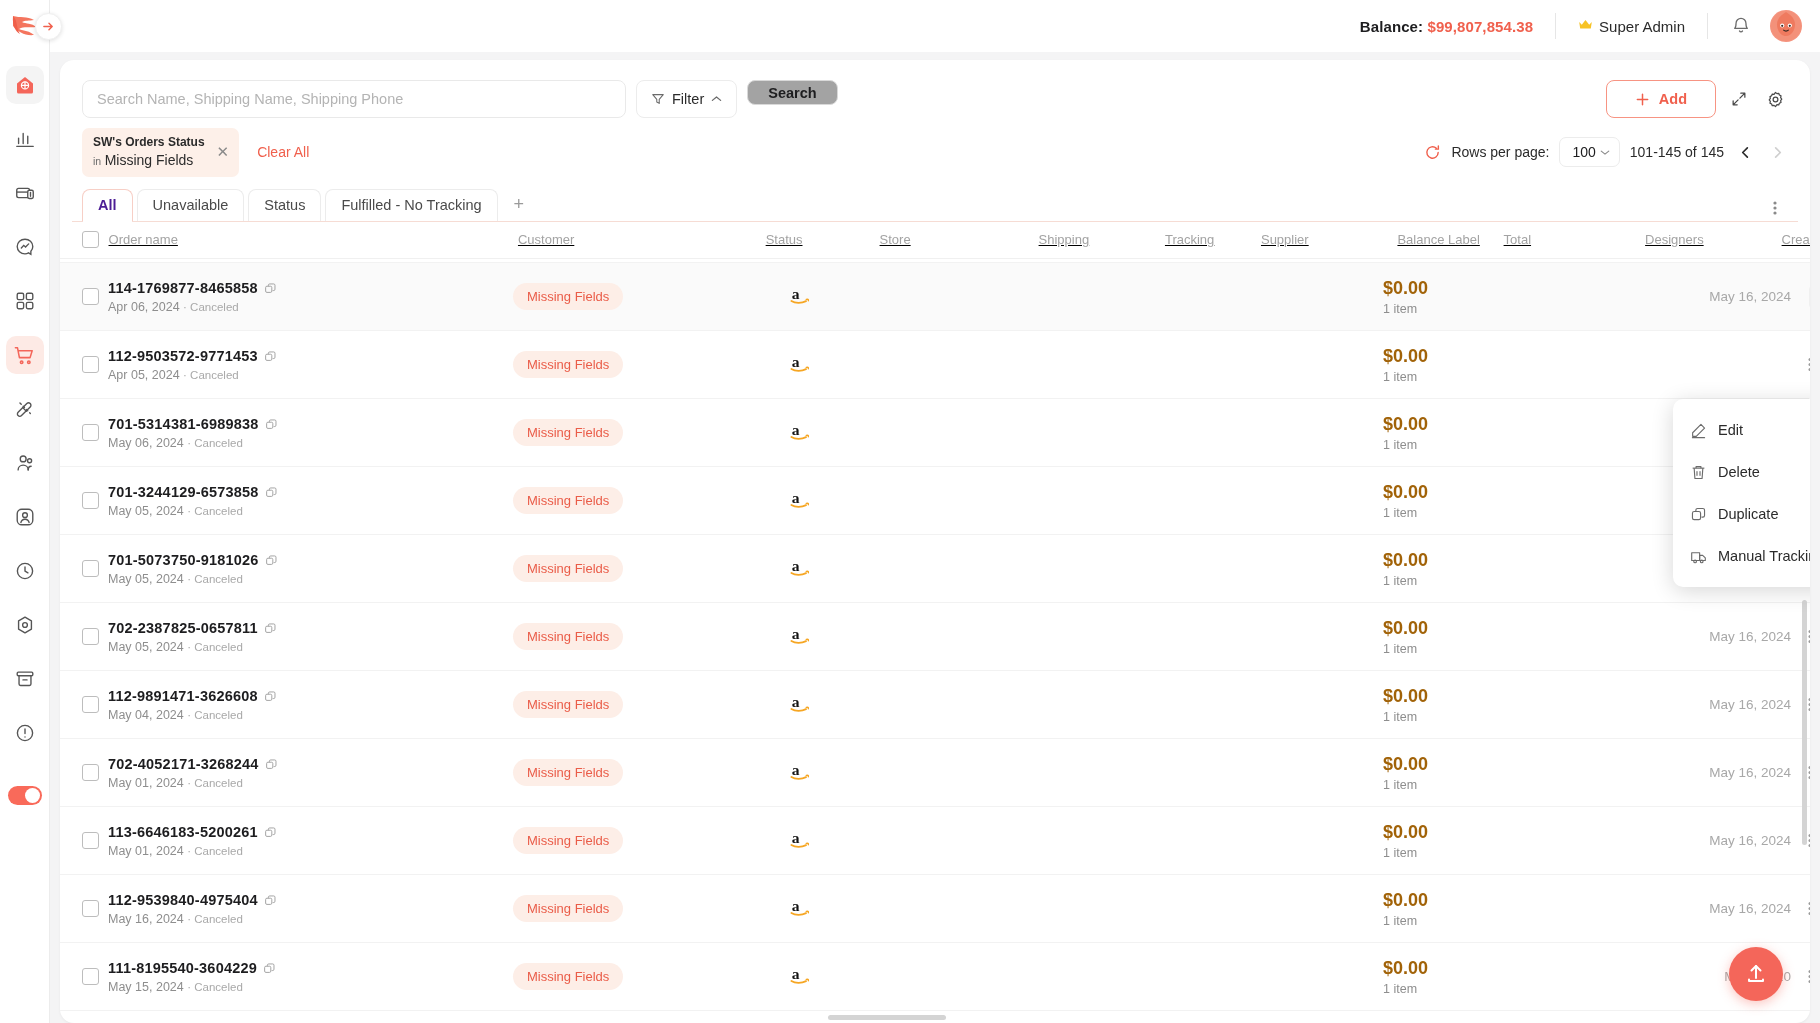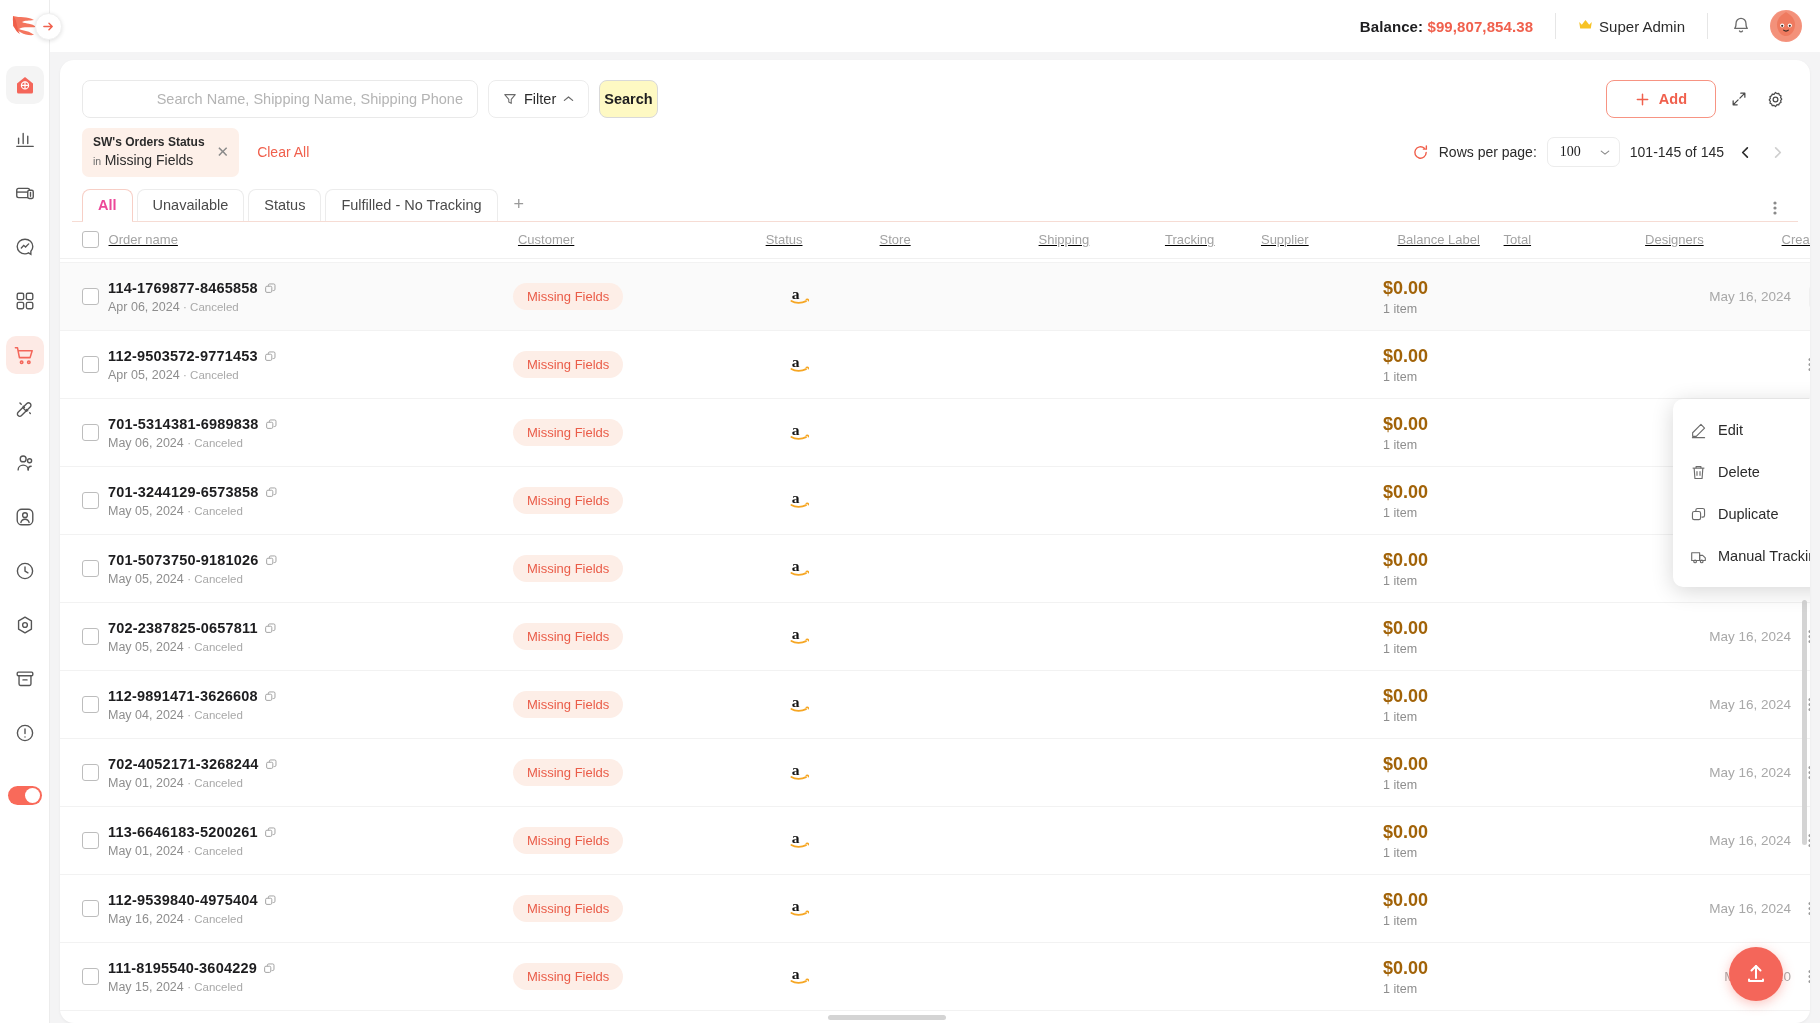--- a/index.html
+++ b/index.html
@@ -70,34 +70,34 @@
   .page { flex: 1; padding: 8px 10px 0 10px; min-height: 0; }
   .card {
     background: #fff; border-radius: 14px; height: 100%;
     box-shadow: 0 1px 3px rgba(0,0,0,.05);
     display: flex; flex-direction: column; overflow: hidden;
     position: relative;
   }
 
   .toolbar { display: flex; align-items: flex-start; padding: 20px 22px 0 22px; }
   .search-input {
-    width: 396px; height: 38px; border: 1px solid #e9e9e9; border-radius: 8px;
+    width: 544px; height: 38px; border: 1px solid #e9e9e9; border-radius: 8px;
     padding: 0 14px; font-size: 14.5px; color: #2b2b2b; outline: none;
-    font-family: "Liberation Sans", sans-serif; background: #fff; text-align: right;
+    font-family: "Liberation Sans", sans-serif; background: #fff;
   }
   .search-input::placeholder { color: #b4b4b4; }
   .filter-btn {
     margin-left: 10px; height: 38px; min-width: 92px; padding: 0 14px;
     border: 1px solid #ececec; border-radius: 8px; background: #fff;
     display: flex; align-items: center; gap: 7px; font-size: 14.5px;
     color: #2b2b2b; cursor: pointer; font-family: "Liberation Sans", sans-serif;
   }
   .search-btn {
-    margin-left: 10px; height: 38px; padding: 0 4px;
-    border: 1px solid #d9d9d9; border-radius: 8px; background: #fef9c3;
+    margin-left: 10px; height: 25px; padding: 0 20px;
+    border: 1px solid #d9d9d9; border-radius: 8px; background: #a3a3a3;
     font-size: 14.5px; color: #1d1d1f; font-weight: bold; cursor: pointer;
     font-family: "Liberation Sans", sans-serif;
   }
   .toolbar-right { margin-left: auto; display: flex; align-items: center; gap: 10px; }
   .add-btn {
     height: 38px; padding: 0 28px; border: 1px solid #f79483; border-radius: 8px;
     background: #fff; color: #f0604d; font-size: 14.5px; font-weight: bold;
     display: flex; align-items: center; gap: 9px; cursor: pointer;
     font-family: "Liberation Sans", sans-serif;
   }
@@ -115,34 +115,34 @@
   .chip-text .sub .in { font-size: 10.5px; color: #6d6d6d; }
   .chip-text .sub .val { font-size: 14px; color: #2b2b2b; }
   .chip-x { color: #8a8a8a; cursor: pointer; font-size: 15px; line-height: 1; }
   .clear-all { margin-left: 18px; color: #f0604d; font-size: 14px; cursor: pointer; }
 
   .pager { margin-left: auto; display: flex; align-items: center; gap: 10px; }
   .refresh-ic { color: #f0604d; cursor: pointer; display: flex; }
   .pager-label { font-size: 14px; color: #2b2b2b; }
   .rows-select {
     border: 1px solid #ececec; border-radius: 7px; height: 30px; padding: 0 9px 0 12px;
-    display: flex; align-items: center; gap: 19px; font-size: 14px; color: #1d1d1f; cursor: pointer; font-family: Liberation Serif, serif;
+    display: flex; align-items: center; gap: 4px; font-size: 14px; color: #1d1d1f; cursor: pointer;
   }
   .range { font-size: 14px; color: #2b2b2b; }
   .arrow-btn { width: 22px; height: 22px; display: flex; align-items: center; justify-content: center; cursor: pointer; }
 
   
   .tabs-row { display: flex; align-items: flex-end; padding: 12px 22px 0 22px; position: relative; }
   .tab {
     height: 32px; padding: 0 15px; border: 1px solid #ececec; border-bottom: none;
     border-radius: 8px 8px 0 0; background: #fff; margin-right: 4px;
     display: flex; align-items: center; font-size: 14.5px; color: #4a4a4a; cursor: pointer;
     font-family: "Liberation Sans", sans-serif; position: relative;
   }
-  .tab.active { color: #ec4899; font-weight: bold; border-color: #f7cfc6; }
+  .tab.active { color: #4c1d95; font-weight: bold; border-color: #f7cfc6; }
   .tab.active::after {
     content: ""; position: absolute; left: 0; right: 0; bottom: -1px; height: 2px; background: #fff;
   }
   .tab-add { width: 34px; height: 32px; display: flex; align-items: center; justify-content: center; color: #9a9a9a; cursor: pointer; font-size: 18px; }
   .tabs-kebab { margin-left: auto; width: 26px; height: 26px; display: flex; align-items: center; justify-content: center; cursor: pointer; }
   .tabs-underline { height: 1px; background: #f6dcd4; margin: 0 12px; }
 
   
   .table-wrap { flex: 1; min-height: 0; position: relative; overflow: hidden; }
   table { width: 100%; border-collapse: collapse; table-layout: fixed; }

